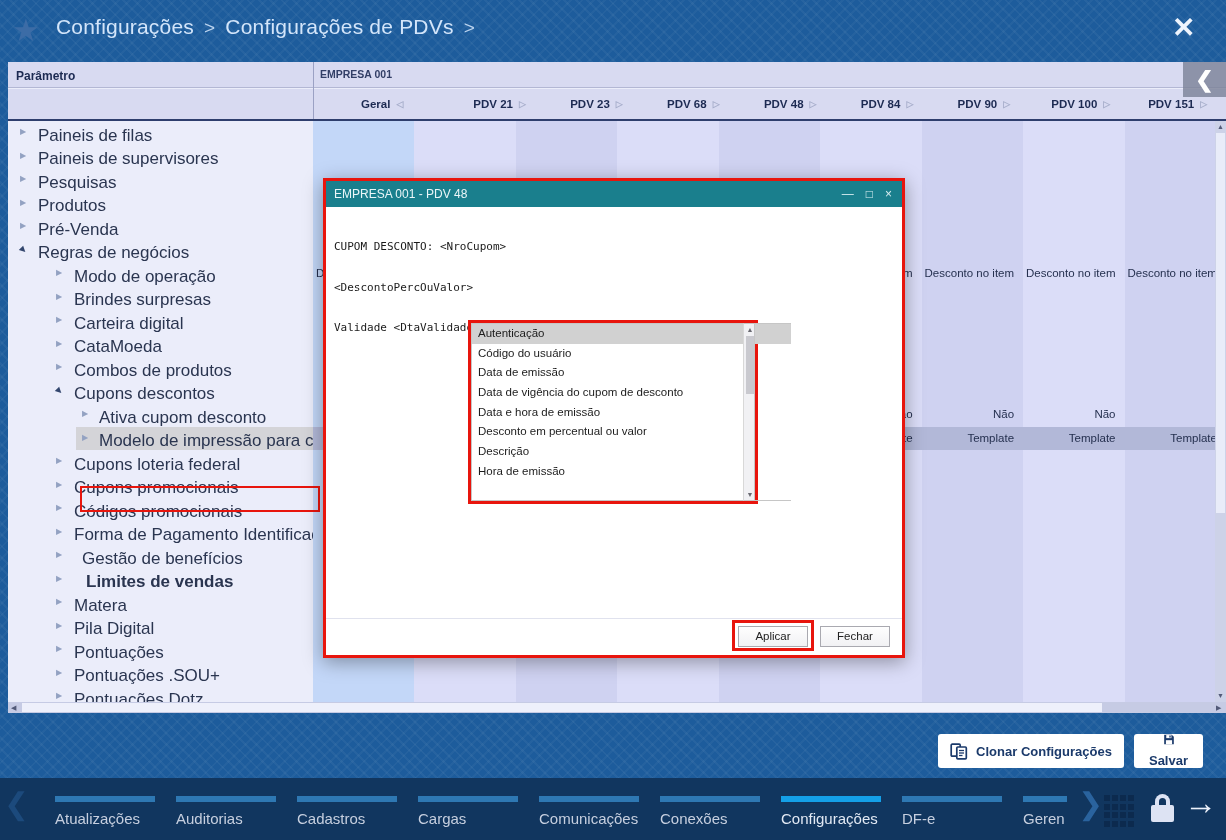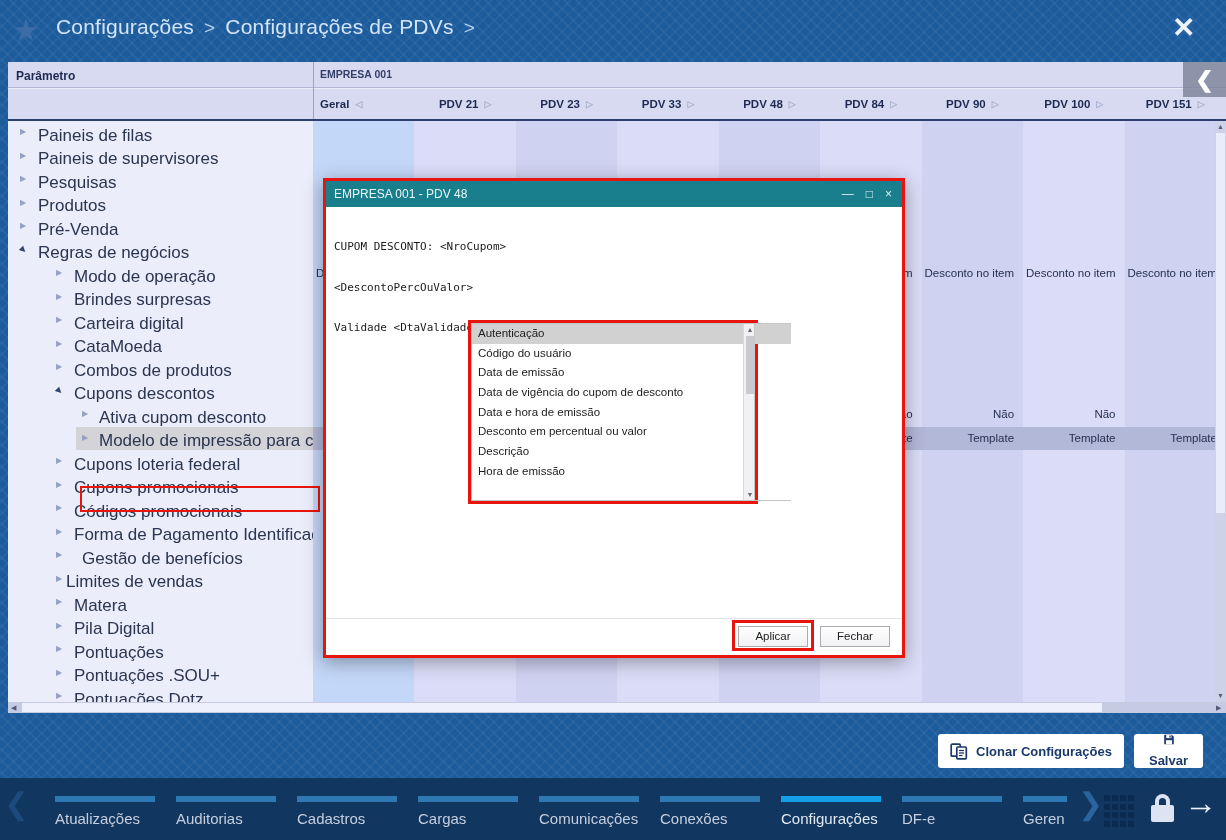--- a/index.html
+++ b/index.html
@@ -106,34 +106,34 @@
     <span class="close-x">✕</span>
   </div>
 
   <div class="panel">
     <div class="hdr1"></div>
     <div class="hdr2"></div>
     <span class="company-hdr">EMPRESA 001</span>
     <span class="param-hdr">Parâmetro</span>
     <div class="vdiv-head"></div>
     <div class="col-heads" id="col-heads">
-        <div class="col-head first" style="width: 101.444px;">
+        <div class="col-head first" style="width: 101.444px; margin-left: 41px;">
           <div>Geral</div>
           <div class="sort-arrow">◁</div>
         </div>
         <div class="col-head" style="width: 101.444px;">
           <div>PDV 21</div>
           <div class="sort-arrow">▷</div>
         </div>
         <div class="col-head" style="width: 101.444px;">
           <div>PDV 23</div>
           <div class="sort-arrow">▷</div>
         </div>
         <div class="col-head" style="width: 101.444px;">
-          <div>PDV 33</div>
+          <div>PDV 68</div>
           <div class="sort-arrow">▷</div>
         </div>
         <div class="col-head" style="width: 101.444px;">
           <div>PDV 48</div>
           <div class="sort-arrow">▷</div>
         </div>
         <div class="col-head" style="width: 101.444px;">
           <div>PDV 84</div>
           <div class="sort-arrow">▷</div>
         </div>
@@ -224,21 +224,21 @@
         <div class="tree-row" style="top: 399.5px;">
           <div class="tree-arrow" style="left: 48px;">▶</div>
           <div class="tree-label" style="left: 66px;">Forma de Pagamento Identificada</div>
         </div>
         <div class="tree-row" style="top: 423px;">
           <div class="tree-arrow" style="left: 48px;">▶</div>
           <div class="tree-label" style="left: 74px;">Gestão de benefícios</div>
         </div>
         <div class="tree-row" style="top: 446.5px;">
           <div class="tree-arrow" style="left: 48px;">▶</div>
-          <div class="tree-label" style="left: 58px;">Limites de vendas</div>
+          <div class="tree-label" style="left: 78px; font-weight: bold;">Limites de vendas</div>
         </div>
         <div class="tree-row" style="top: 470px;">
           <div class="tree-arrow" style="left: 48px;">▶</div>
           <div class="tree-label" style="left: 66px;">Matera</div>
         </div>
         <div class="tree-row" style="top: 493.5px;">
           <div class="tree-arrow" style="left: 48px;">▶</div>
           <div class="tree-label" style="left: 66px;">Pila Digital</div>
         </div>
         <div class="tree-row" style="top: 517px;">

